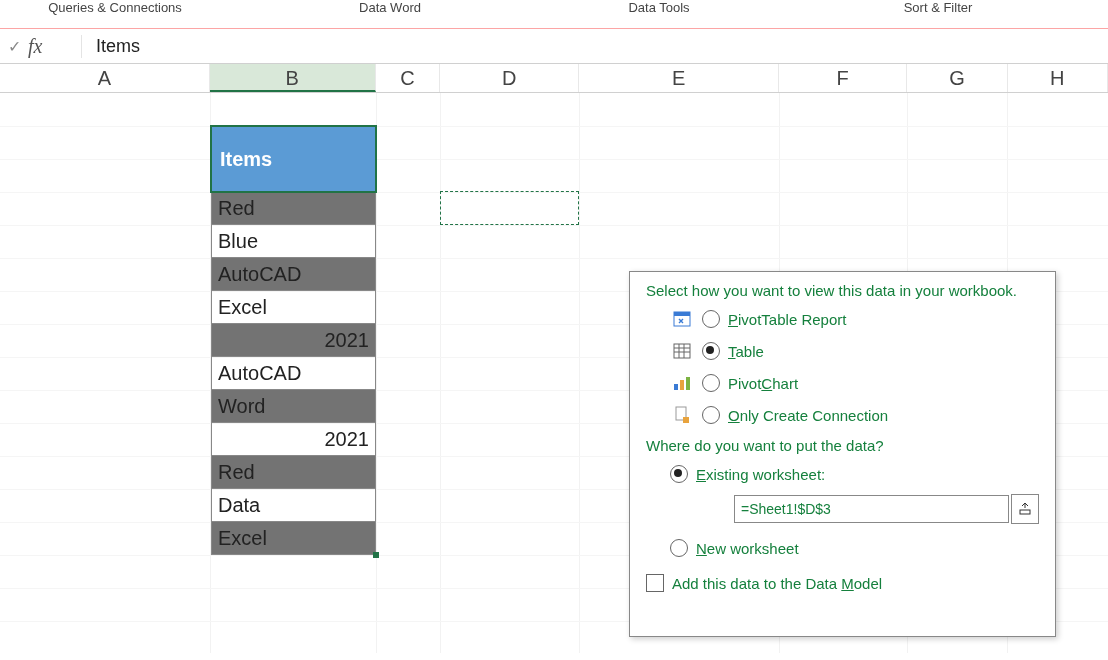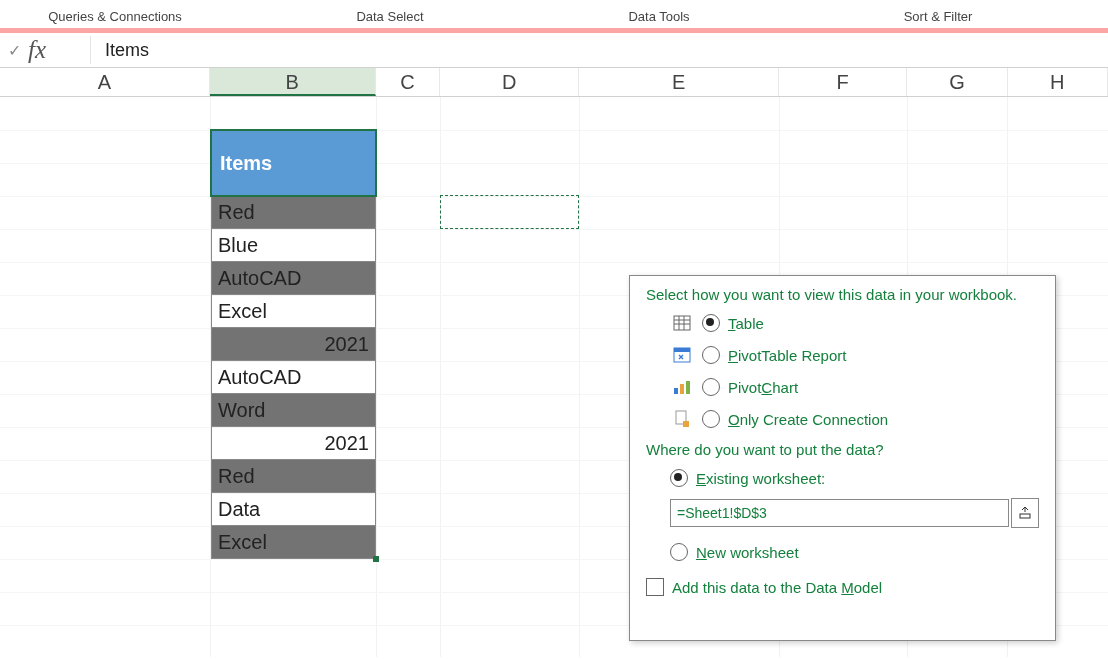--- a/index.html
+++ b/index.html
@@ -1,24 +1,24 @@
 <!DOCTYPE html>
 <html><head>
 <meta charset="utf-8">
 <style>
 html,body{margin:0;padding:0;font-family:"Segoe UI",Arial,sans-serif;font-size:14px;color:#222;background:#fff;width:1108px;height:660px;overflow:hidden;position:relative}
-.ribbon-groups{display:flex;height:24px;align-items:flex-end;border-bottom:5px solid #fca5a5;padding:0 0 4px 0}
+.ribbon-groups{display:flex;height:24px;align-items:flex-start;border-bottom:1px solid #fca5a5;padding:0 0 4px 0}
 .ribbon-group{font-size:13px;color:#444;text-align:center}
 .rg1{width:230px}
 .rg2{width:320px}
 .rg3{width:340px}
 .rg4{width:218px}
 .formula-bar{display:flex;align-items:center;height:34px;border-bottom:1px solid #d0d0d0;padding-left:8px}
 .fx-check{width:20px;color:#888;font-size:16px}
-.fx-sym{font-family:"Times New Roman",serif;font-style:italic;font-size:25px;color:#555;width:38px;border-right:1px solid #e4e4e4;padding-right:24px}
+.fx-sym{font-family:"Times New Roman",serif;font-style:italic;font-size:20px;color:#555;width:38px;border-right:1px solid #e4e4e4;padding-right:15px}
 .fx-content{padding-left:14px;font-size:18px}
 .col-headers{display:flex;height:28px;border-bottom:1px solid #d0d0d0}
 .ch{border-right:1px solid #e8e8e8;text-align:center;font-size:20px;color:#444;line-height:28px}
 .chA{width:210px}
 .chB{width:166px;background:#d9e8d9;border-bottom:2px solid #217346}
 .chC{width:64px}
 .chD{width:139px}
 .chE{width:200px}
 .chF{width:128px}
 .chG{width:100px}
@@ -40,35 +40,35 @@
 .dlg-title-text{flex:1;font-size:17px;color:#333}
 .dlg-help{width:24px;text-align:center;font-size:18px;color:#555;cursor:pointer}
 .dlg-close{width:32px;text-align:center;cursor:pointer}
 .dlg-close svg{width:14px;height:14px}
 .dlg-body{padding:4px 16px 12px 16px;font-size:15px;color:#15803d}
 .opt-row{display:flex;align-items:center;height:32px;margin-left:24px}
 .opt-icon{width:24px;height:20px;margin-right:8px;display:flex;align-items:center;justify-content:center}
 .radio{width:16px;height:16px;border:1px solid #666;border-radius:50%;margin-right:8px;position:relative;flex-shrink:0}
 .radio.checked::after{content:"";position:absolute;left:3px;top:3px;width:8px;height:8px;background:#222;border-radius:50%}
 .opt-label u{text-decoration:underline}
-.loc-row{display:flex;align-items:center;margin-left:24px;margin-top:4px;margin-bottom:8px}
+.loc-row{display:flex;align-items:center;margin-left:88px;margin-top:4px;margin-bottom:8px}
 .loc-input{flex:1;height:26px;border:1px solid #888;padding:0 6px;font-size:14px;display:flex;align-items:center}
 .loc-btn{width:26px;height:28px;border:1px solid #888;margin-left:2px;display:flex;align-items:center;justify-content:center;font-size:12px}
 .chk-row{display:flex;align-items:center;margin-top:10px;margin-bottom:10px}
 .checkbox{width:16px;height:16px;border:1px solid #666;margin-right:8px;flex-shrink:0}
 .dlg-buttons{display:flex;padding:8px 14px 14px 14px;gap:10px}
 .section-label{margin:6px 0 4px 0}
 .sub-indent{margin-left:24px}
 </style>
 </head>
 <body>
 
 <div class="ribbon-groups">
   <div class="ribbon-group rg1">Queries &amp; Connections</div>
-  <div class="ribbon-group rg2">Data Select</div>
+  <div class="ribbon-group rg2">Data Word</div>
   <div class="ribbon-group rg4">Data Tools</div>
   <div class="ribbon-group rg3">Sort &amp; Filter</div>
 </div>
 
 <div class="formula-bar">
   <div class="fx-check">✓</div>
   <div class="fx-sym">fx</div>
   <div class="fx-content">Items</div>
 </div>
 
@@ -130,41 +130,41 @@
 
   <div class="marching"></div>
 
   <div class="dialog">
     <div class="dlg-body">
       <div class="section-label">Select how you want to view this data in your workbook.</div>
 
       <div class="opt-row">
         <div class="opt-icon">
           <svg width="18" height="16">
+              <rect x="1" y="1" width="16" height="14" fill="#fff" stroke="#3a7bd5"></rect>
+              <rect x="1" y="1" width="16" height="4" fill="#3a7bd5"></rect>
+              <path d="M6 8 L10 12 M10 8 L6 12" stroke="#3a7bd5" stroke-width="1.4"></path>
+            </svg>
+        </div>
+        <div class="radio"></div>
+        <span class="opt-label"><u>P</u>ivotTable Report</span>
+      </div>
+
+      <div class="opt-row">
+        <div class="opt-icon">
+          <svg width="18" height="16">
               <rect x="1" y="1" width="16" height="14" fill="none" stroke="#666"></rect>
               <line x1="1" y1="5" x2="17" y2="5" stroke="#666"></line>
               <line x1="1" y1="9" x2="17" y2="9" stroke="#666"></line>
               <line x1="6" y1="1" x2="6" y2="15" stroke="#666"></line>
               <line x1="11" y1="1" x2="11" y2="15" stroke="#666"></line>
             </svg>
         </div>
         <div class="radio checked"></div>
         <span class="opt-label"><u>T</u>able</span>
-      </div>
-
-      <div class="opt-row">
-        <div class="opt-icon">
-          <svg width="18" height="16">
-              <rect x="1" y="1" width="16" height="14" fill="#fff" stroke="#3a7bd5"></rect>
-              <rect x="1" y="1" width="16" height="4" fill="#3a7bd5"></rect>
-              <path d="M6 8 L10 12 M10 8 L6 12" stroke="#3a7bd5" stroke-width="1.4"></path>
-            </svg>
-        </div>
-        <div class="radio"></div>
-        <span class="opt-label"><u>P</u>ivotTable Report</span>
       </div>
 
       <div class="opt-row">
         <div class="opt-icon">
           <svg width="18" height="16">
               <rect x="1" y="9" width="4" height="6" fill="#3a7bd5"></rect>
               <rect x="7" y="5" width="4" height="10" fill="#e8a33d"></rect>
               <rect x="13" y="2" width="4" height="13" fill="#7cb342"></rect>
             </svg>
         </div>

